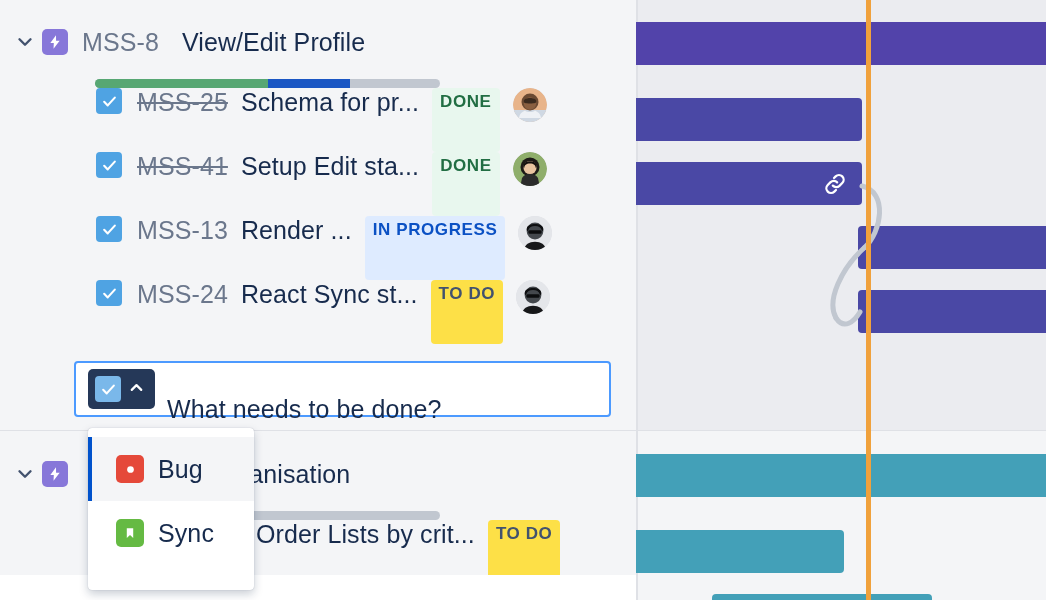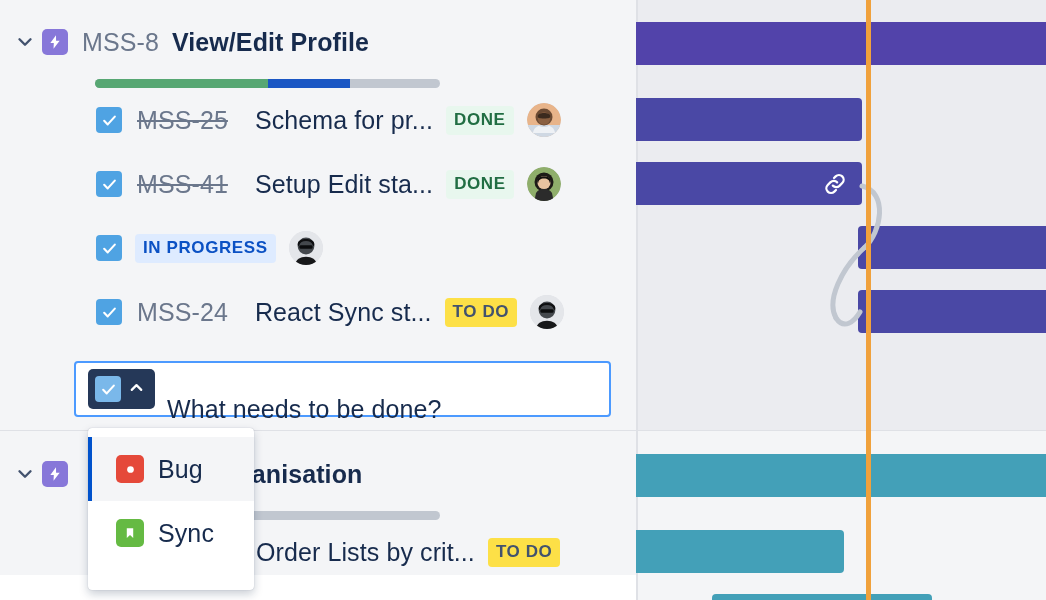--- a/index.html
+++ b/index.html
@@ -51,52 +51,51 @@
     background: #8777d9;
     display: flex; align-items: center; justify-content: center;
     margin-left: 2px; flex: 0 0 26px;
   }
   .epic-key {
     margin-left: 14px;
     font-size: 25px; color: #6b778c; letter-spacing: 0.1px;
     white-space: nowrap;
   }
   .epic-title {
-    margin-left: 13px;
+    margin-left: 23px;
     font-size: 25px; color: #172b4d; letter-spacing: 0.1px;
     white-space: nowrap;
-    font-weight: bold;
   }
   .epic-progress {
     position: absolute; left: 95px; top: 67px;
     width: 345px; height: 9px; border-radius: 5px;
     background: #c1c7d0; overflow: hidden;
     display: flex;
   }
   .epic-progress .seg-done { background: #57a773; height: 100%; }
   .epic-progress .seg-prog { background: #1a56c4; height: 100%; }
 
   
   .task-row {
     position: absolute; left: 0; width: 636px; height: 64px;
-    display: flex; align-items: center;
+    display: flex; 
   }
   .task-check {
     width: 26px; height: 26px; border-radius: 4px;
     background: #4fa3e3; margin-left: 96px;
     display: flex; align-items: center; justify-content: center;
     flex: 0 0 26px; cursor: pointer;
   }
   .task-key {
     margin-left: 15px; font-size: 25px; color: #6b778c;
     white-space: nowrap; letter-spacing: 0.1px;
   }
   .task-key.struck { text-decoration: line-through; text-decoration-thickness: 2px; }
   .task-summary {
-    margin-left: 27px; font-size: 25px; color: #172b4d;
+    margin-left: 13px; font-size: 25px; color: #172b4d;
     white-space: nowrap; letter-spacing: 0.1px;
   }
   .status-badge {
     margin-left: 13px; border-radius: 4px;
     font-size: 17px; font-weight: bold; letter-spacing: 0.6px;
     padding: 4px 8px 5px 8px; white-space: nowrap;
   }
   .status-done { background: #e8f7ee; color: #216e43; }
   .status-prog { background: #deebff; color: #0b51c4; }
   .status-todo { background: #fde047; color: #42526e; }
@@ -275,20 +274,22 @@
         </svg>
       </span>
     </div>
 
     <div class="task-row" style="top:216px;">
       <span class="task-check">
         <svg width="17" height="17" viewBox="0 0 24 24">
             <path d="M4.5 12.5l5 5 10-11" fill="none" stroke="#ffffff" stroke-width="3" stroke-linecap="round" stroke-linejoin="round"></path>
           </svg>
       </span>
+      <span class="task-key">MSS-13</span>
+      <span class="task-summary">Render ...</span>
       <span class="status-badge status-prog">IN PROGRESS</span>
       <span class="avatar">
         <svg width="34" height="34" viewBox="0 0 34 34">
           <circle cx="17" cy="17" r="17" fill="#e4e6ea"></circle>
           <path d="M6 34c.6-5.4 5.2-8.2 11-8.2S27.4 28.6 28 34z" fill="#17181a"></path>
           <circle cx="17" cy="15" r="8.4" fill="#44484d"></circle>
           <path d="M8.8 12.2C9.8 6.6 24.2 6.6 25.2 12.2c.4 2.2-.4 3-1.2 2.6-1-3.4-3.6-4.8-7-4.8s-6 1.4-7 4.8c-.8.4-1.6-.4-1.2-2.6z" fill="#0e0f11"></path>
           <rect x="10.4" y="14.2" width="13.2" height="3.6" rx="1.4" fill="#0b0c0e"></rect>
         </svg>
       </span>

